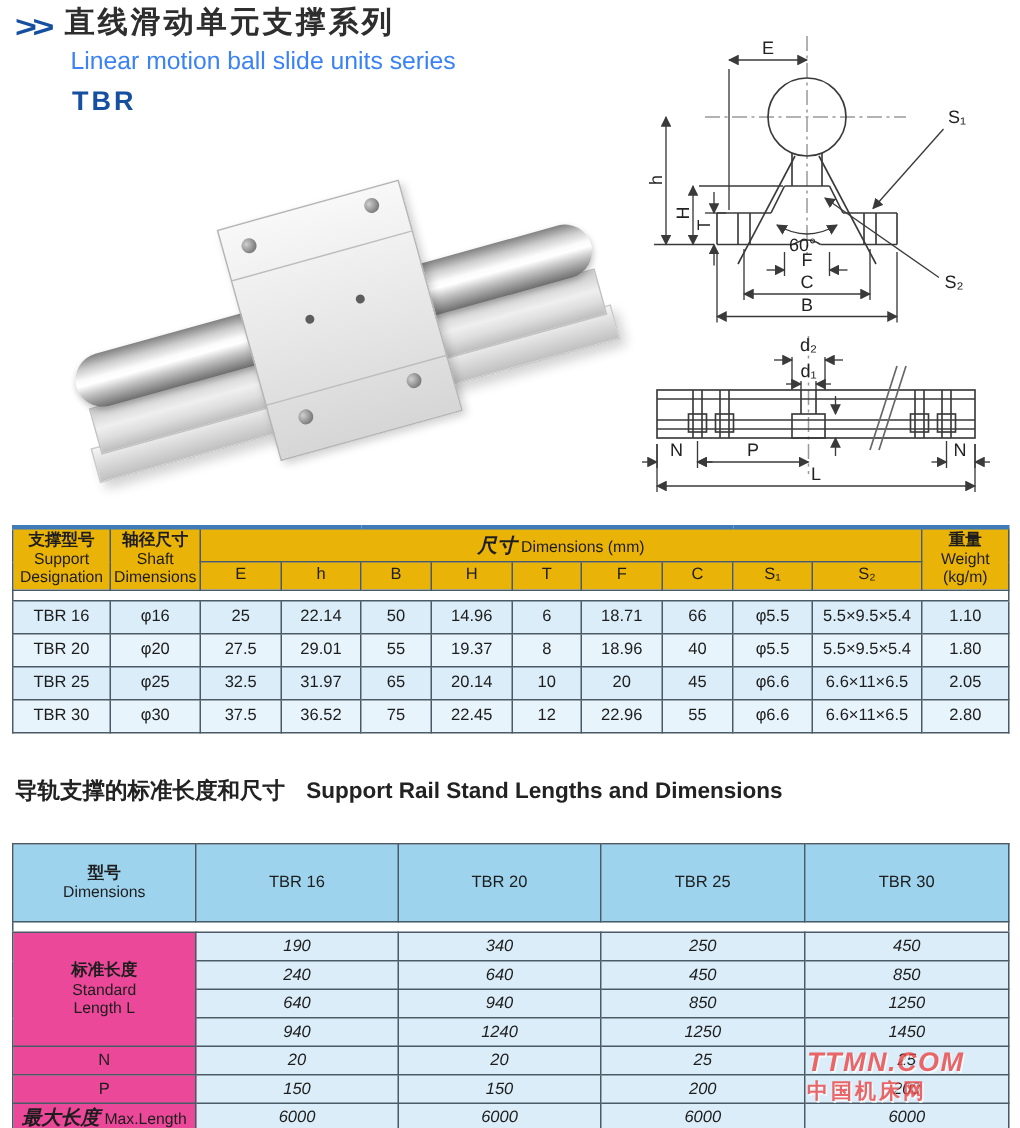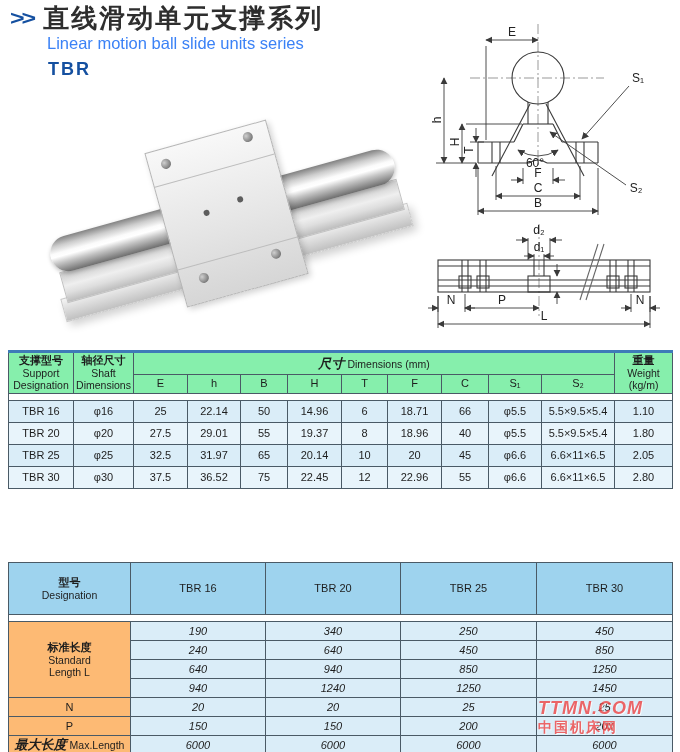--- a/index.html
+++ b/index.html
@@ -4,21 +4,21 @@
 <style>
   html,body{margin:0;padding:0;background:#fff;}
   .page{position:relative;width:680px;height:752px;background:#ffffff;overflow:hidden;
         font-family:"Liberation Sans", sans-serif;color:#222;}
 
   
   .hdr-block{position:absolute;left:10px;top:4px;}
   .title-row{display:flex;align-items:flex-start;}
   .chev{color:#1550A0;font-weight:bold;font-size:25px;letter-spacing:-3px;line-height:1;
         transform:scaleY(.8);margin-right:10px;margin-top:2px;}
-  .title-zh{font-size:26px;font-weight:bold;color:#2e2e2e;letter-spacing:2px;line-height:1.1;}
+  .title-zh{font-size:20px;font-weight:bold;color:#2e2e2e;letter-spacing:2px;line-height:1.1;}
   .title-en{font-size:16.5px;color:#3b82f6;margin-left:37px;margin-top:1px;}
   .series{font-size:18px;font-weight:bold;color:#1550A0;letter-spacing:2px;margin-left:38px;margin-top:6px;}
 
   
   .photo{position:absolute;left:32px;top:108px;width:388px;height:218px;}
   .rail-rot{position:absolute;left:14px;top:40px;width:360px;height:150px;
             transform:rotate(-15.5deg);}
   .rail-base{position:absolute;left:0;top:104px;width:358px;height:22px;
              background:linear-gradient(180deg,#f4f4f4,#d8d8d8 55%,#c0c0c0);
              border:1px solid #c9c9c9;box-shadow:3px 5px 8px rgba(0,0,0,.18);}
@@ -40,24 +40,24 @@
   .diag{position:absolute;}
   .diag text{font-family:"Liberation Sans",sans-serif;font-size:12px;fill:#222;stroke:none;}
 
   
   table{border-collapse:collapse;table-layout:fixed;}
   .t1{position:absolute;left:8px;top:350px;width:664px;
       border:1px solid #4a5a66;border-top:3px solid #3E7BB8;}
   .t2{position:absolute;left:8px;top:562px;width:664px;border:1px solid #4a5a66;}
   th,td{border:1px solid #4a5a66;text-align:center;vertical-align:middle;
         font-size:11px;color:#1d1d1d;padding:1px 2px;line-height:1.18;}
-  th{background:#86efac;font-weight:normal;}
+  th{background:#eab308;font-weight:normal;}
   .t2 th{background:#9ED3EE;}
   .t2 td{background:#DAEDF8;font-style:italic;}
-  .t2 th.lbl{background:#fdba74;}
+  .t2 th.lbl{background:#ec4899;}
   .zh{display:block;font-weight:bold;font-size:11px;}
   .zh-in{font-weight:bold;font-size:13px;font-style:italic;}
   .en{display:block;font-size:10.5px;}
   .en-in{font-size:10.5px;}
   .gap td{background:#fff;border-left:none;border-right:none;height:6px;padding:0;}
   .row-a td{background:#DAEDF8;}
   .row-b td{background:#E8F4FB;}
   .t1 tr.data td{height:19px;}
   .t2 tr.short td, .t2 tr.short th{height:16px;}
   .t2 .mhead{height:52px;}
@@ -336,34 +336,38 @@
         <td>12</td>
         <td>22.96</td>
         <td>55</td>
         <td>φ6.6</td>
         <td>6.6×11×6.5</td>
         <td>2.80</td>
       </tr>
     </tbody>
   </table>
 
+  <div class="sec2">
+    <span>导轨支撑的标准长度和尺寸</span>
+    <span class="en-part">Support Rail Stand Lengths and Dimensions</span>
+  </div>
 
   <table class="t2">
     <colgroup>
       <col style="width:122px">
         <col style="width:135px">
         <col style="width:135px">
         <col style="width:136px">
         <col style="width:136px">
     </colgroup>
     <tbody>
       <tr class="mhead">
         <th>
           <span class="zh">型号</span>
-          <span class="en">Designation</span>
+          <span class="en">Dimensions</span>
         </th>
         <th>TBR 16</th>
         <th>TBR 20</th>
         <th>TBR 25</th>
         <th>TBR 30</th>
       </tr>
       <tr class="gap">
           <td colspan="5"></td>
         </tr>
       <tr class="short">

